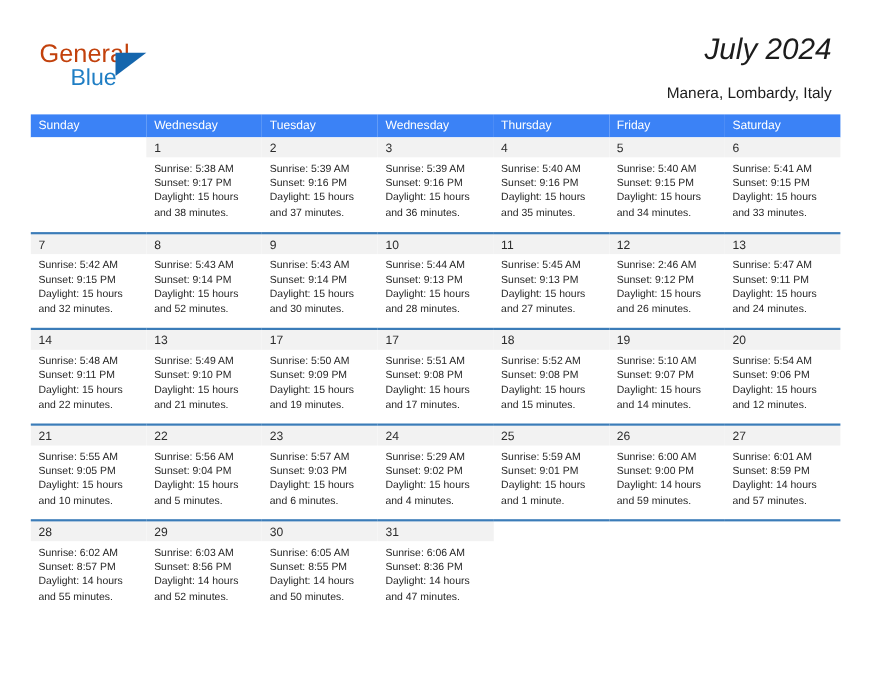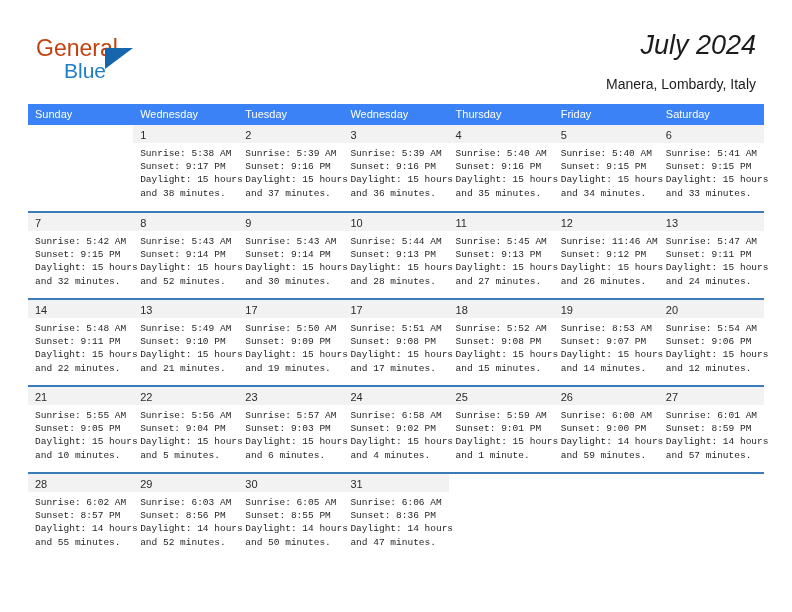--- a/index.html
+++ b/index.html
@@ -122,21 +122,20 @@
     color: #2b2b2b;
     padding: 4px 0 0 7px;
     line-height: 12px;
   }
   .daynum.blank { background: #ffffff; }
   .cell-body {
     padding: 4px 6px 0 7px;
     font-size: 9.5px;
     line-height: 13.2px;
     color: #262626;
-    font-family: Liberation Mono, monospace;
   }
   .cell-body div { white-space: nowrap; }
 </style>
 </head>
 <body>
 
 <div id="page">
 
   <div class="header">
 
@@ -267,21 +266,21 @@
             <div class="cell-body">
               <div>Sunrise: 5:45 AM</div>
               <div>Sunset: 9:13 PM</div>
               <div>Daylight: 15 hours</div>
               <div>and 27 minutes.</div>
             </div>
           </td>
           <td>
             <span class="daynum">12</span>
             <div class="cell-body">
-              <div>Sunrise: 11:46 AM</div>
+              <div>Sunrise: 2:46 AM</div>
               <div>Sunset: 9:12 PM</div>
               <div>Daylight: 15 hours</div>
               <div>and 26 minutes.</div>
             </div>
           </td>
           <td>
             <span class="daynum">13</span>
             <div class="cell-body">
               <div>Sunrise: 5:47 AM</div>
               <div>Sunset: 9:11 PM</div>
@@ -332,21 +331,21 @@
             <div class="cell-body">
               <div>Sunrise: 5:52 AM</div>
               <div>Sunset: 9:08 PM</div>
               <div>Daylight: 15 hours</div>
               <div>and 15 minutes.</div>
             </div>
           </td>
           <td>
             <span class="daynum">19</span>
             <div class="cell-body">
-              <div>Sunrise: 8:53 AM</div>
+              <div>Sunrise: 5:10 AM</div>
               <div>Sunset: 9:07 PM</div>
               <div>Daylight: 15 hours</div>
               <div>and 14 minutes.</div>
             </div>
           </td>
           <td>
             <span class="daynum">20</span>
             <div class="cell-body">
               <div>Sunrise: 5:54 AM</div>
               <div>Sunset: 9:06 PM</div>
@@ -379,21 +378,21 @@
             <div class="cell-body">
               <div>Sunrise: 5:57 AM</div>
               <div>Sunset: 9:03 PM</div>
               <div>Daylight: 15 hours</div>
               <div>and 6 minutes.</div>
             </div>
           </td>
           <td>
             <span class="daynum">24</span>
             <div class="cell-body">
-              <div>Sunrise: 6:58 AM</div>
+              <div>Sunrise: 5:29 AM</div>
               <div>Sunset: 9:02 PM</div>
               <div>Daylight: 15 hours</div>
               <div>and 4 minutes.</div>
             </div>
           </td>
           <td>
             <span class="daynum">25</span>
             <div class="cell-body">
               <div>Sunrise: 5:59 AM</div>
               <div>Sunset: 9:01 PM</div>

